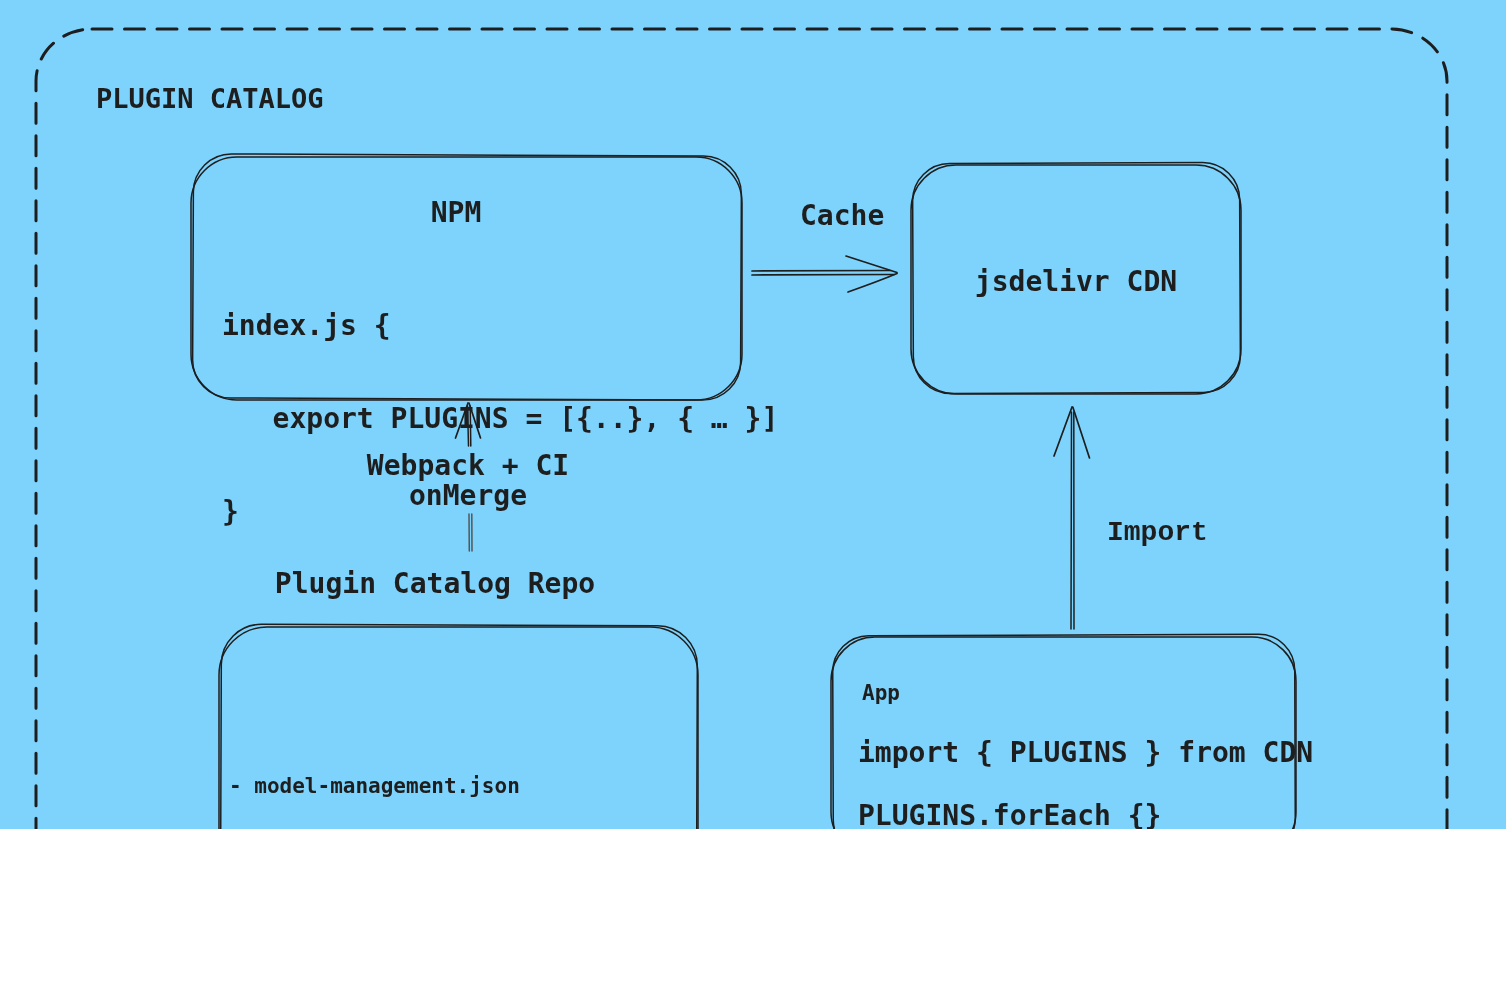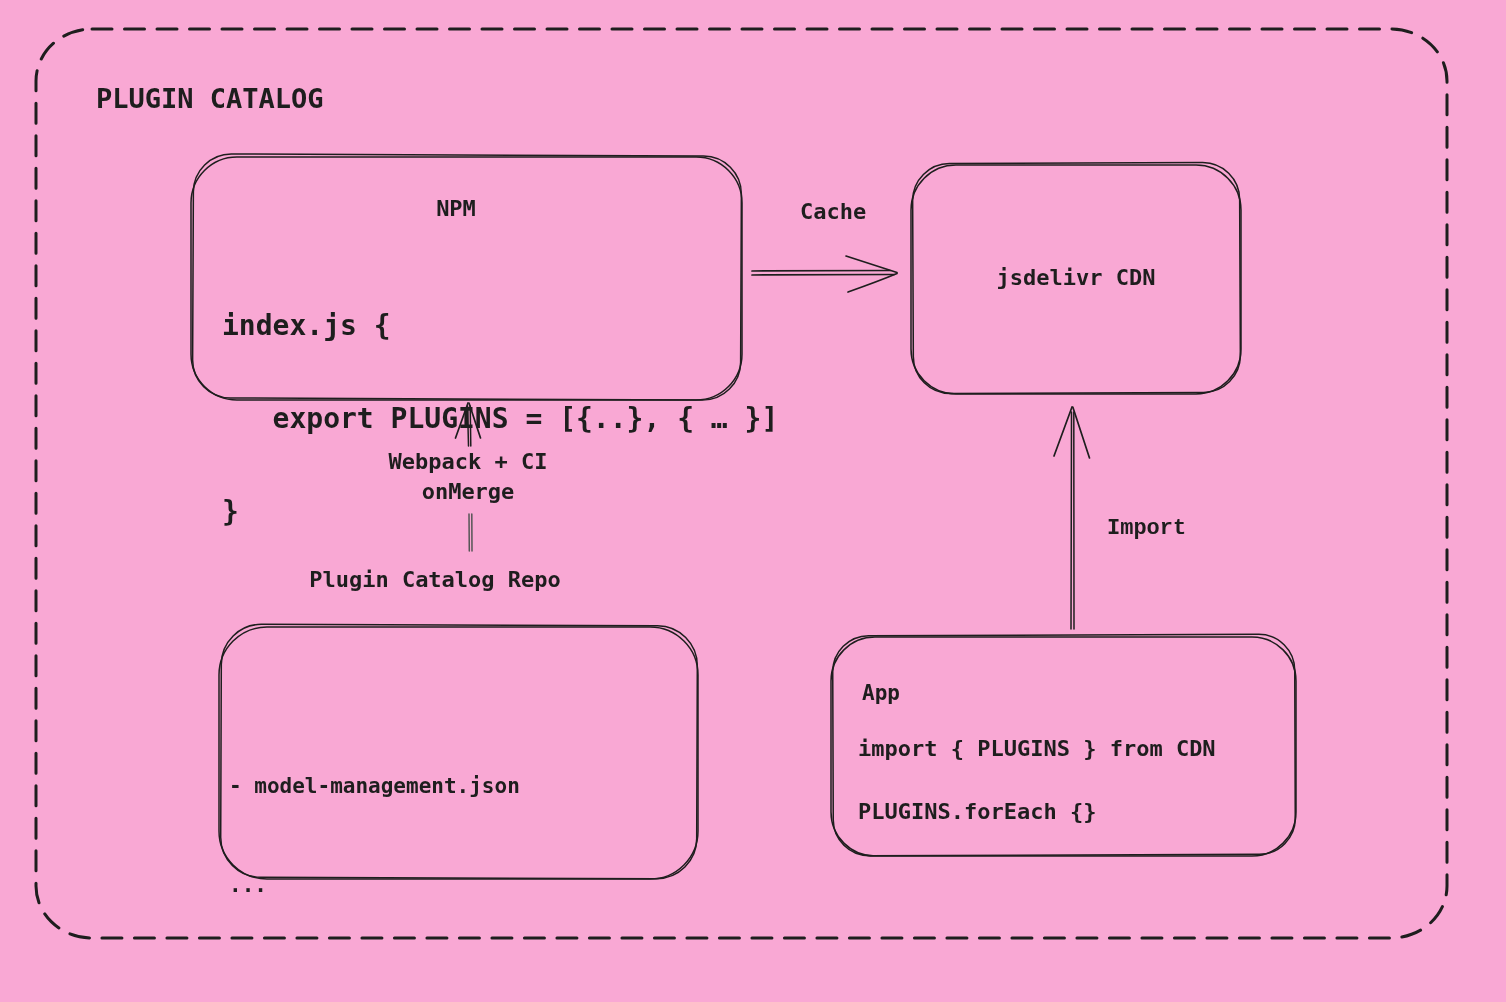--- a/index.html
+++ b/index.html
@@ -1,36 +1,36 @@
 <!DOCTYPE html>
 <html><head>
 <meta charset="utf-8">
 <style>
   html, body { margin: 0; padding: 0; background: #ffffff; }
   .canvas {
     position: relative;
     width: 1506px;
-    height: 1002px;
-    background: #f9a8d4;
+    height: 829px;
+    background: #7dd3fc;
     overflow: hidden;
     font-family: "DejaVu Sans Mono", "Liberation Mono", monospace;
     color: #1e1e1e;
   }
   svg.layer { position: absolute; left: 0; top: 0; width: 1506px; height: 1002px; }
   .t {
     position: absolute;
     font-weight: 600;
     white-space: pre;
     color: #1e1e1e;
     line-height: 1.2;
   }
   .center { transform: translateX(-50%); }
   .s24 { font-size: 28px; }
   .s25 { font-size: 21px; }
-  .s26 { font-size: 22px; }
+  .s26 { font-size: 28px; }
   .s27 { font-size: 27px; }
   .codeblock-npm  { line-height: 31px; }
   .codeblock-repo { line-height: 33px; }
   .ink  { stroke: #1e1e1e; fill: none; stroke-linecap: round; stroke-linejoin: round; }
   .w15  { stroke-width: 1.5; }
   .w17  { stroke-width: 1.7; }
   .gray { stroke: #555555; }
 </style>
 </head>
 <body>

